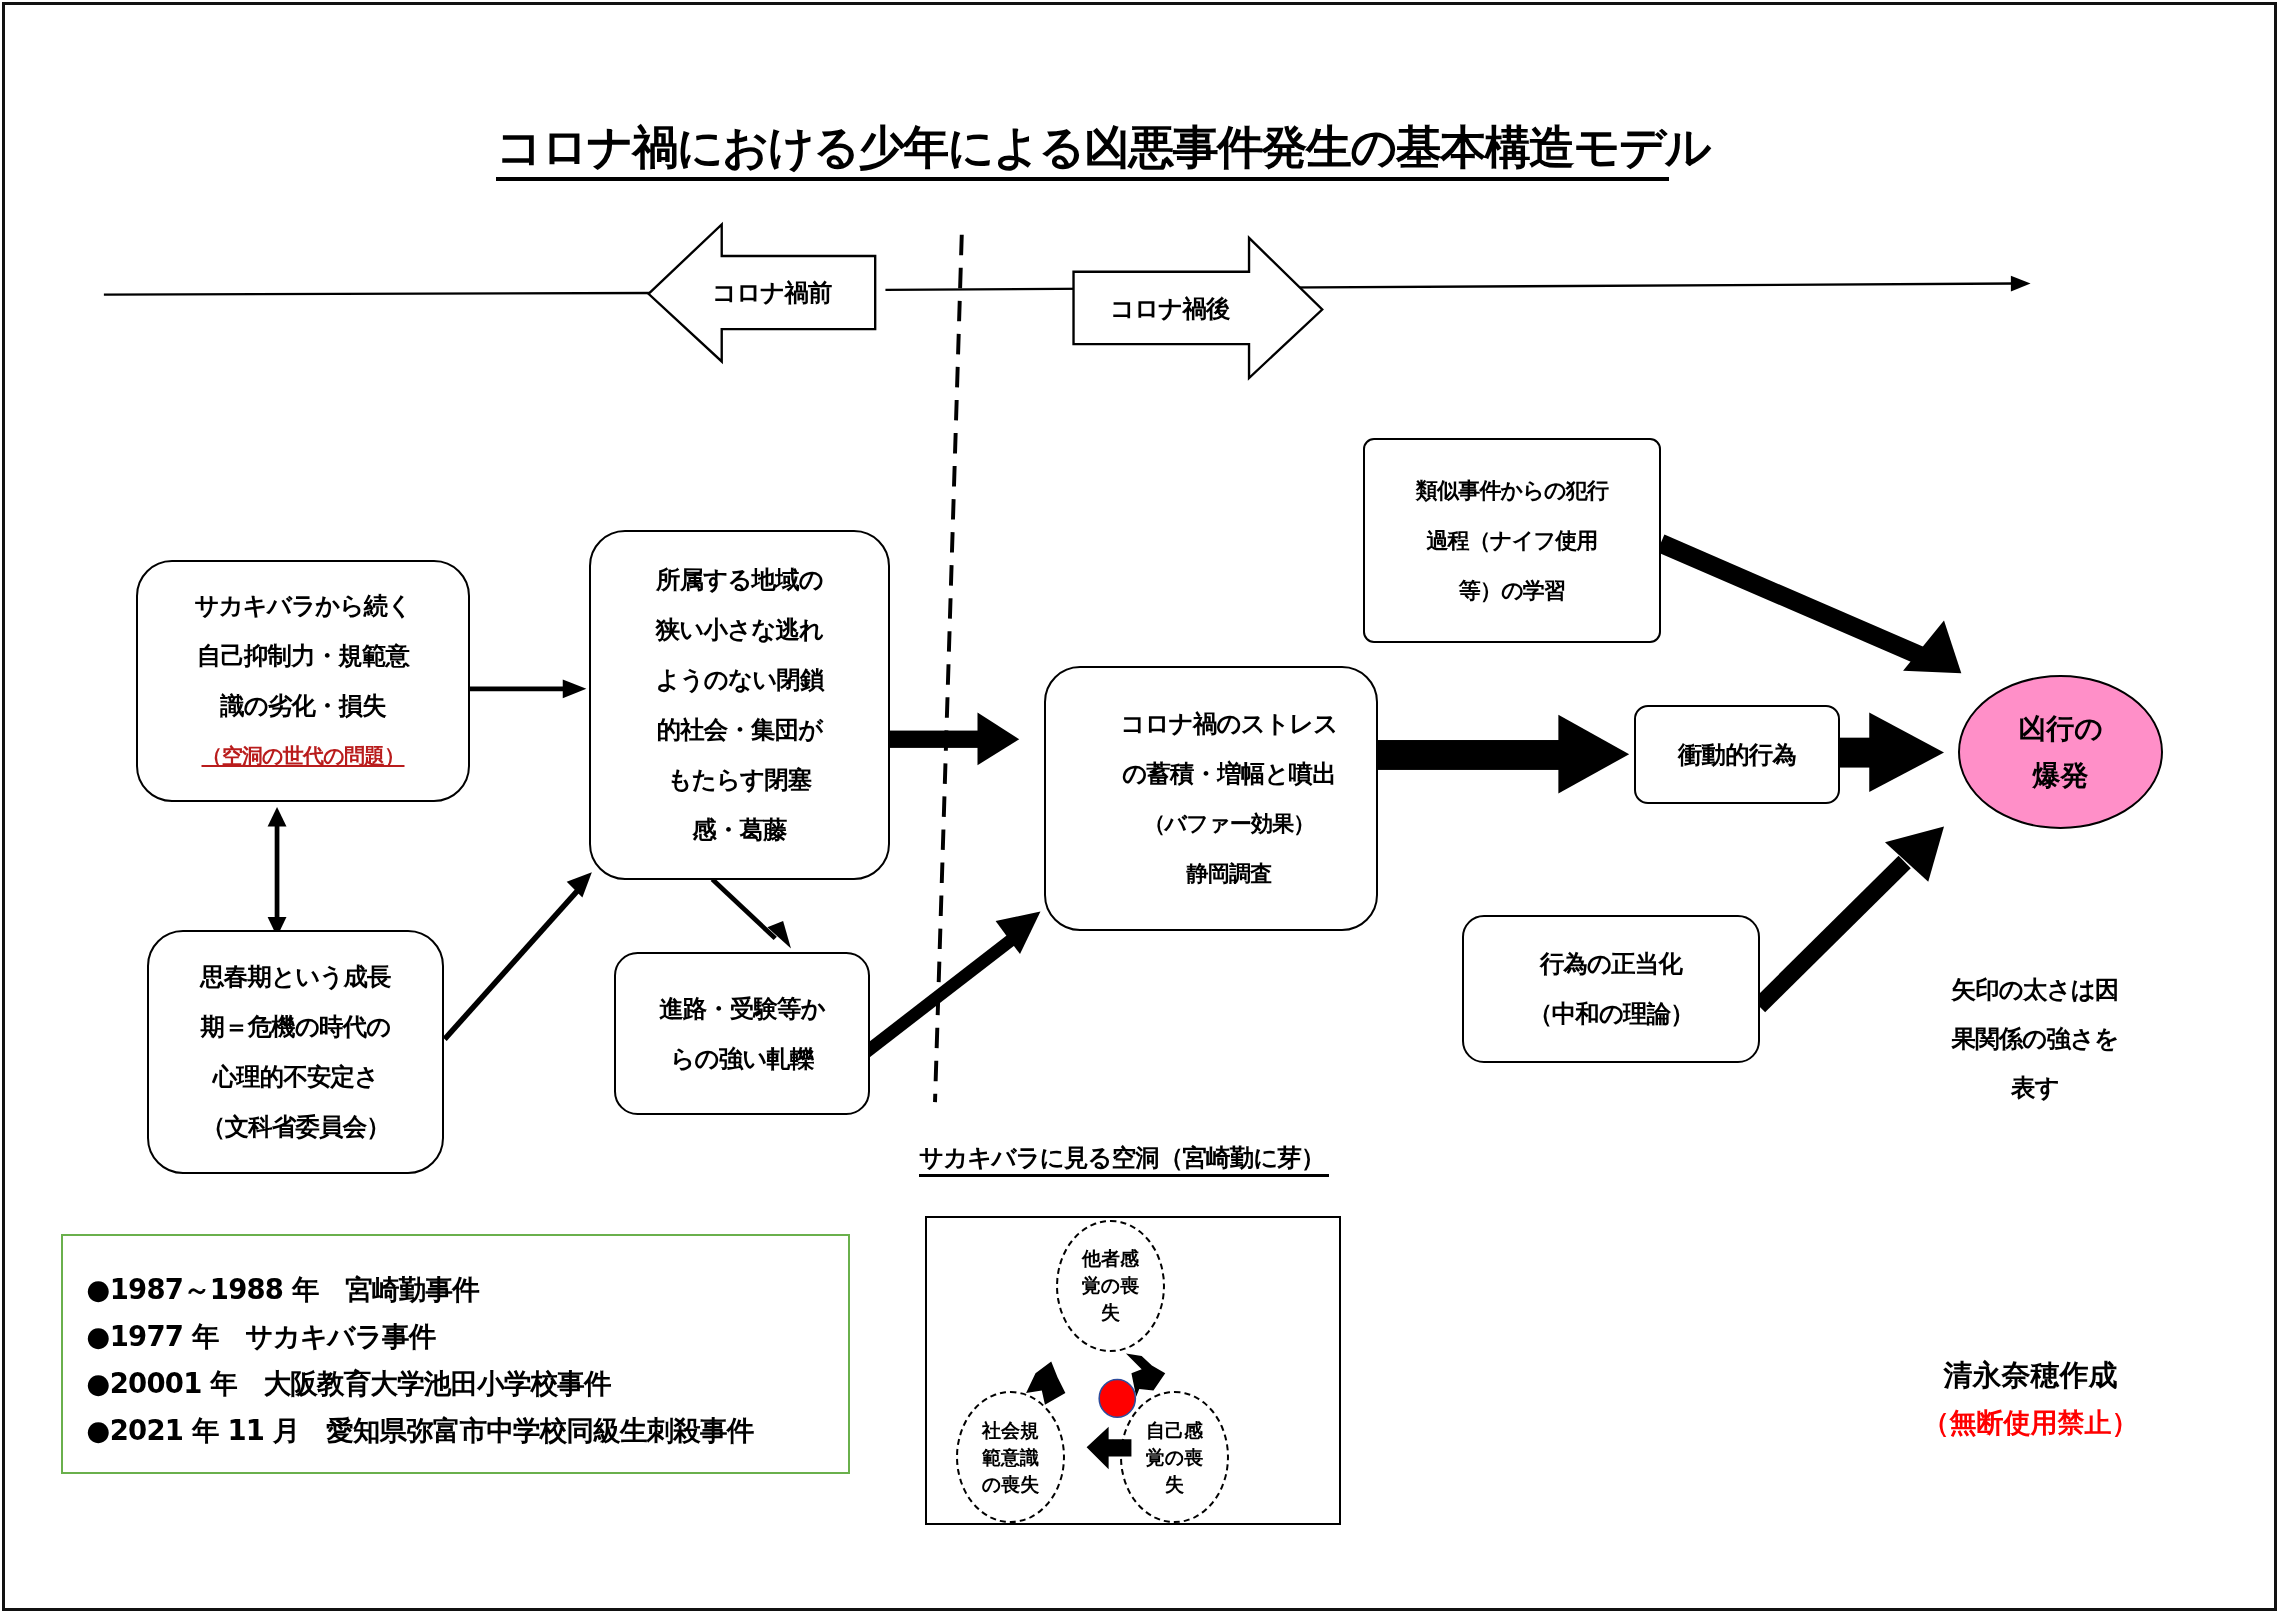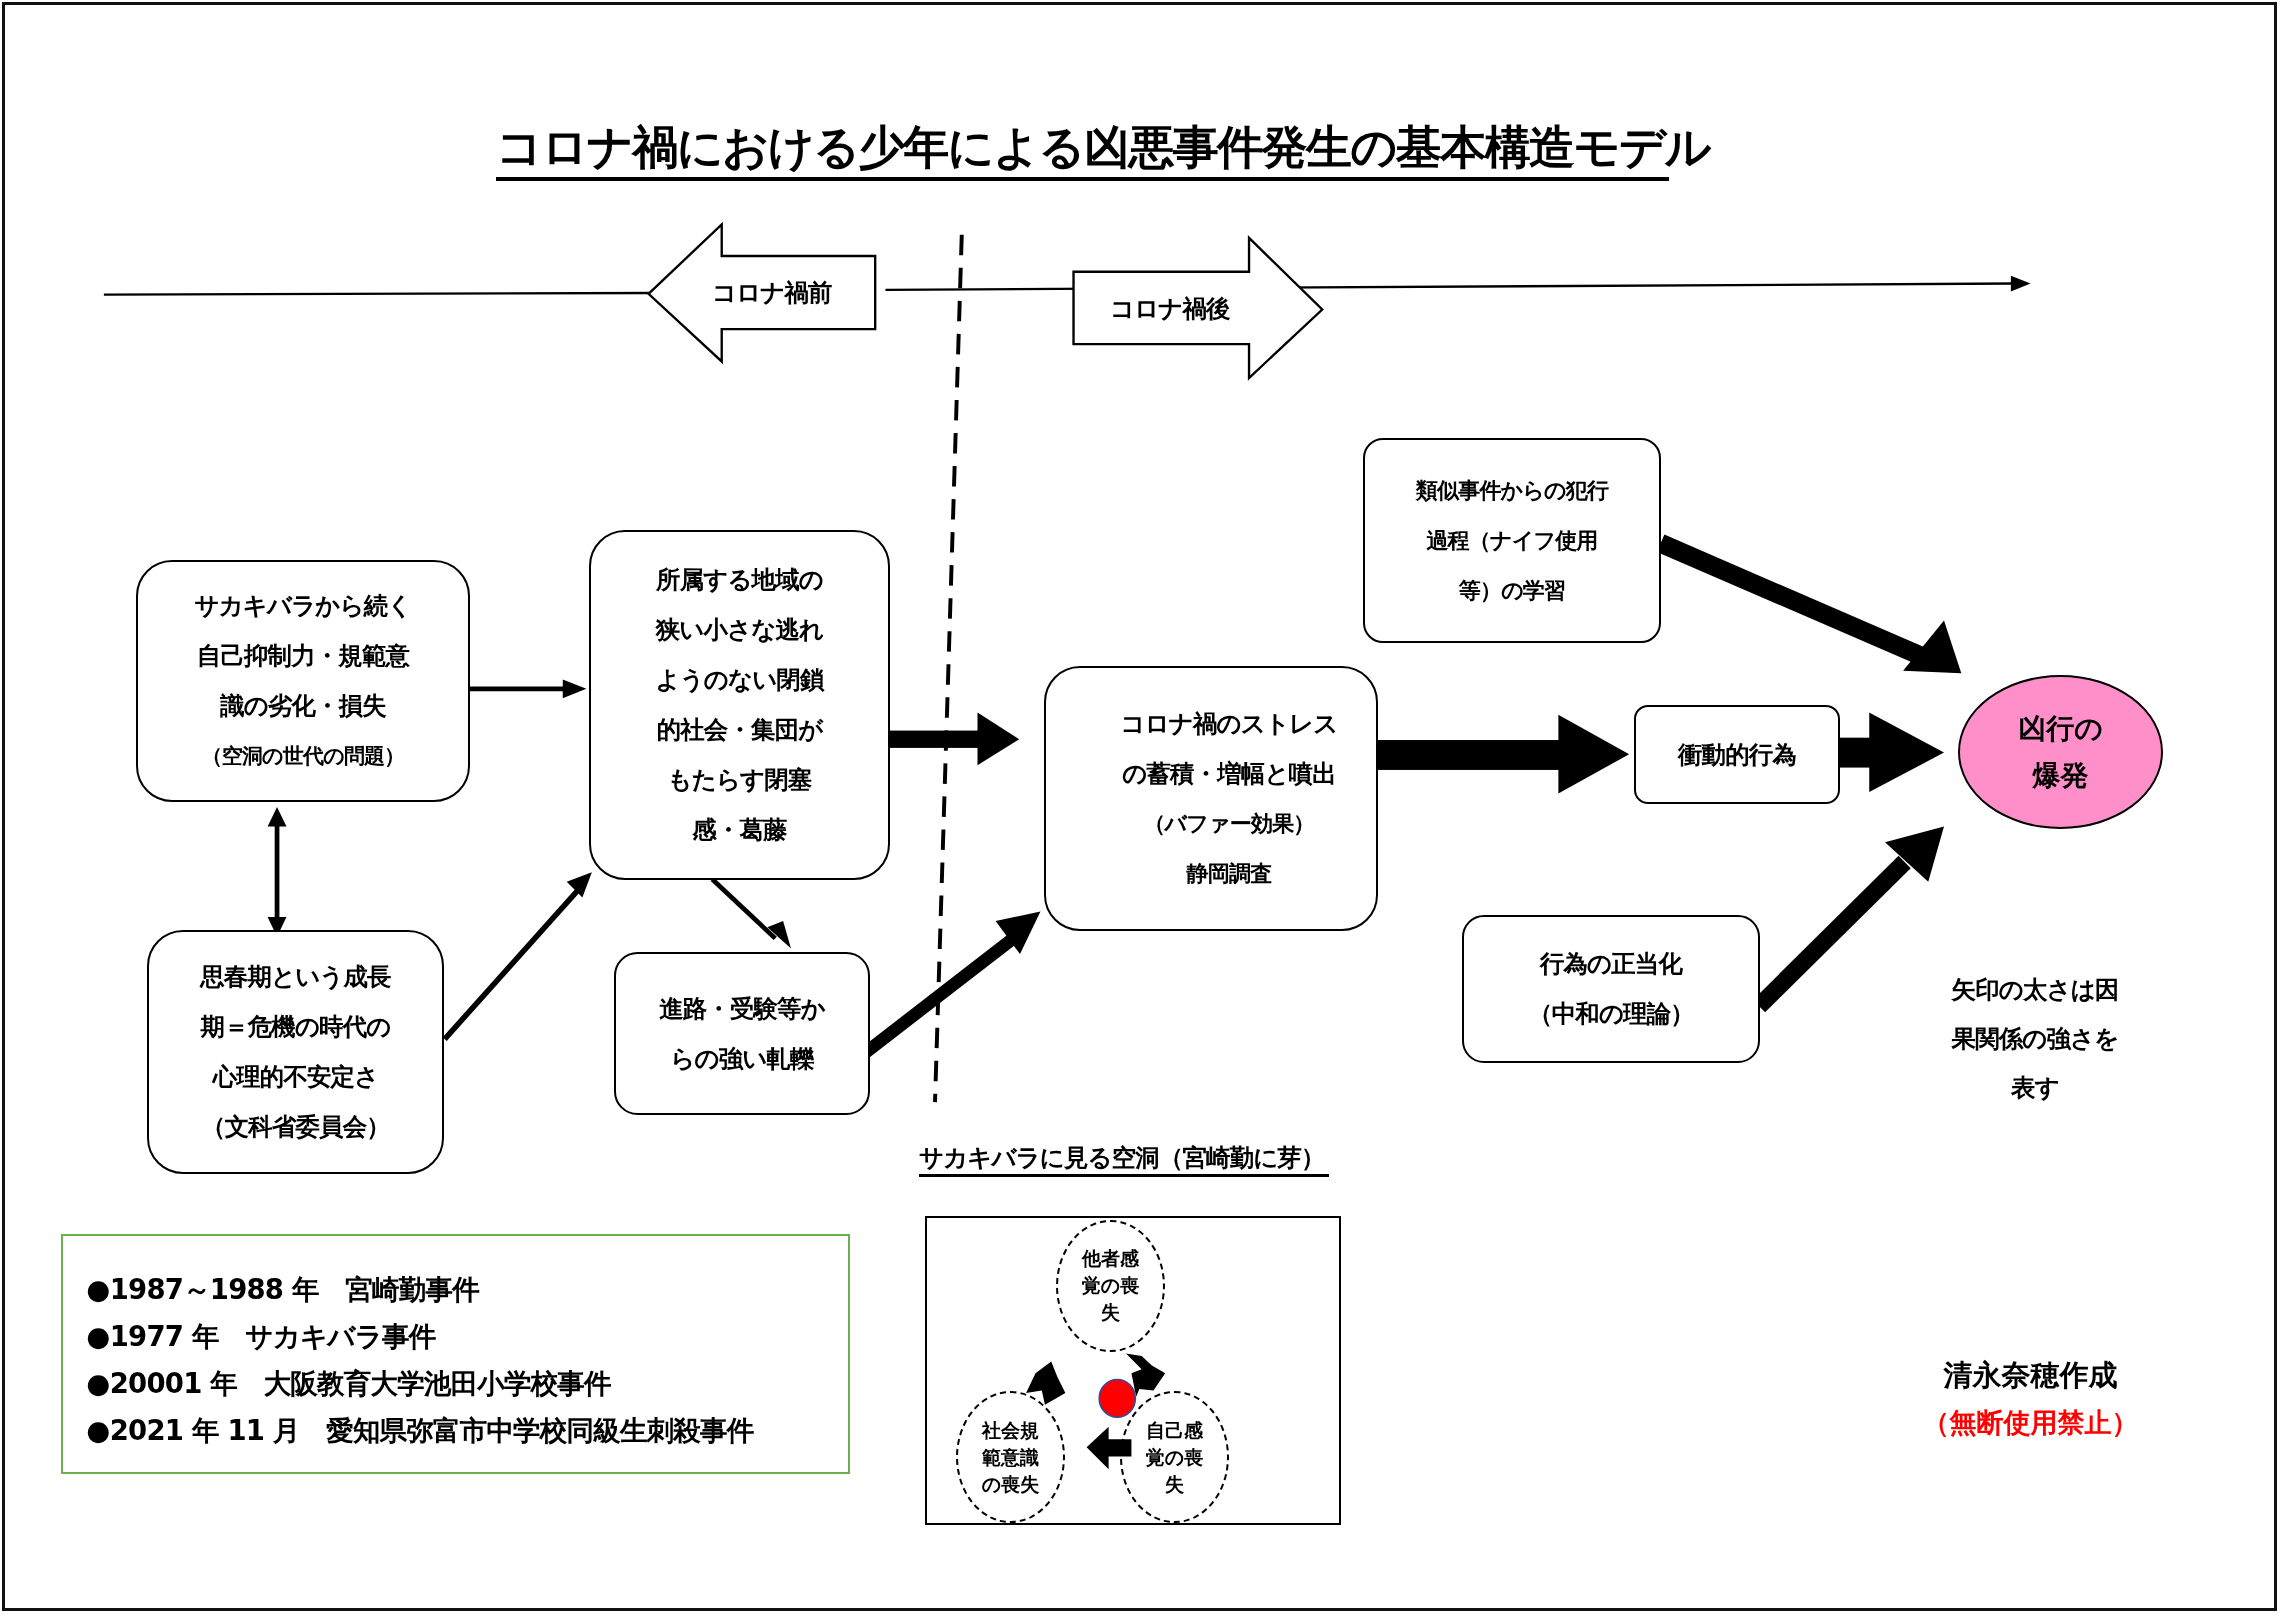--- a/index.html
+++ b/index.html
@@ -8,21 +8,21 @@
   .frame { position: absolute; left: 2.4px; top: 2.4px; width: 2275px; height: 1609px;
            border: 3.1px solid #111; box-sizing: border-box; }
   .abs { position: absolute; }
   .title { left: 496px; top: 120px; width: 1173px; text-align: center; font-size: 46px; font-weight: bold;
            letter-spacing: -1.6px; border-bottom: 4.7px solid #000; padding-bottom: 1.6px; line-height: 55px; white-space: nowrap; }
   svg.lines { position: absolute; left: 0; top: 0; }
   .box { position: absolute; border: 2.4px solid #000; border-radius: 36px; background: #fff; box-sizing: border-box;
          display: flex; flex-direction: column; align-items: center; justify-content: center; text-align: center;
          font-weight: bold; font-size: 24.4px; line-height: 50px; letter-spacing: -0.8px; }
   .box .line { display: block; white-space: nowrap; }
-  .red { color: #000000; }
+  .red { color: #b91c1c; text-decoration: underline; }
   .lbl { position: absolute; font-weight: bold; font-size: 24.4px; white-space: nowrap; letter-spacing: -0.8px; }
   .circle-node { position: absolute; border: 2.4px solid #000; border-radius: 50%; background: #ff8fc8;
                  display: flex; flex-direction: column; align-items: center; justify-content: center; text-align: center;
                  font-weight: bold; font-size: 28px; line-height: 47px; box-sizing: border-box; }
   .note { position: absolute; text-align: center; font-weight: bold; font-size: 24.4px; line-height: 49px; letter-spacing: -0.8px; }
   .events { position: absolute; left: 61px; top: 1234px; width: 789px; height: 240px; border: 2.4px solid #6ab04c;
             box-sizing: border-box; padding: 30px 0 0 23.6px; }
   .events .ev { font-weight: bold; font-size: 27.5px; line-height: 47px; white-space: nowrap; letter-spacing: -0.8px; }
   .sub-title { position: absolute; left: 919px; top: 1141px; font-weight: bold; font-size: 24.4px; white-space: nowrap;
                border-bottom: 3.1px solid #000; padding-right: 4.7px; letter-spacing: -0.8px; line-height: 33px; }
@@ -117,21 +117,21 @@
   <span class="line">らの強い軋轢</span>
 </div>
 
 <div class="box" style="left:1044px; top:666px; width:334px; height:265px;padding-left:36px;">
   <span class="line">コロナ禍のストレス</span>
   <span class="line">の蓄積・増幅と噴出</span>
   <span class="line" style="font-size:22px;">（バファー効果）</span>
   <span class="line" style="font-size:22px;">静岡調査</span>
 </div>
 
-<div class="box" style="left:1363px; top:438px; width:298px; height:205px; border-radius:20px; font-size:22px;">
+<div class="box" style="left:1363px; top:438px; width:298px; height:205px; border-radius:11px; font-size:22px;">
   <span class="line">類似事件からの犯行</span>
   <span class="line">過程（ナイフ使用</span>
   <span class="line">等）の学習</span>
 </div>
 
 <div class="box" style="left:1634px; top:705px; width:206px; height:99px; border-radius:14px;">
   <span class="line">衝動的行為</span>
 </div>
 
 <div class="box" style="left:1462px; top:915px; width:298px; height:148px; border-radius:22px;">

